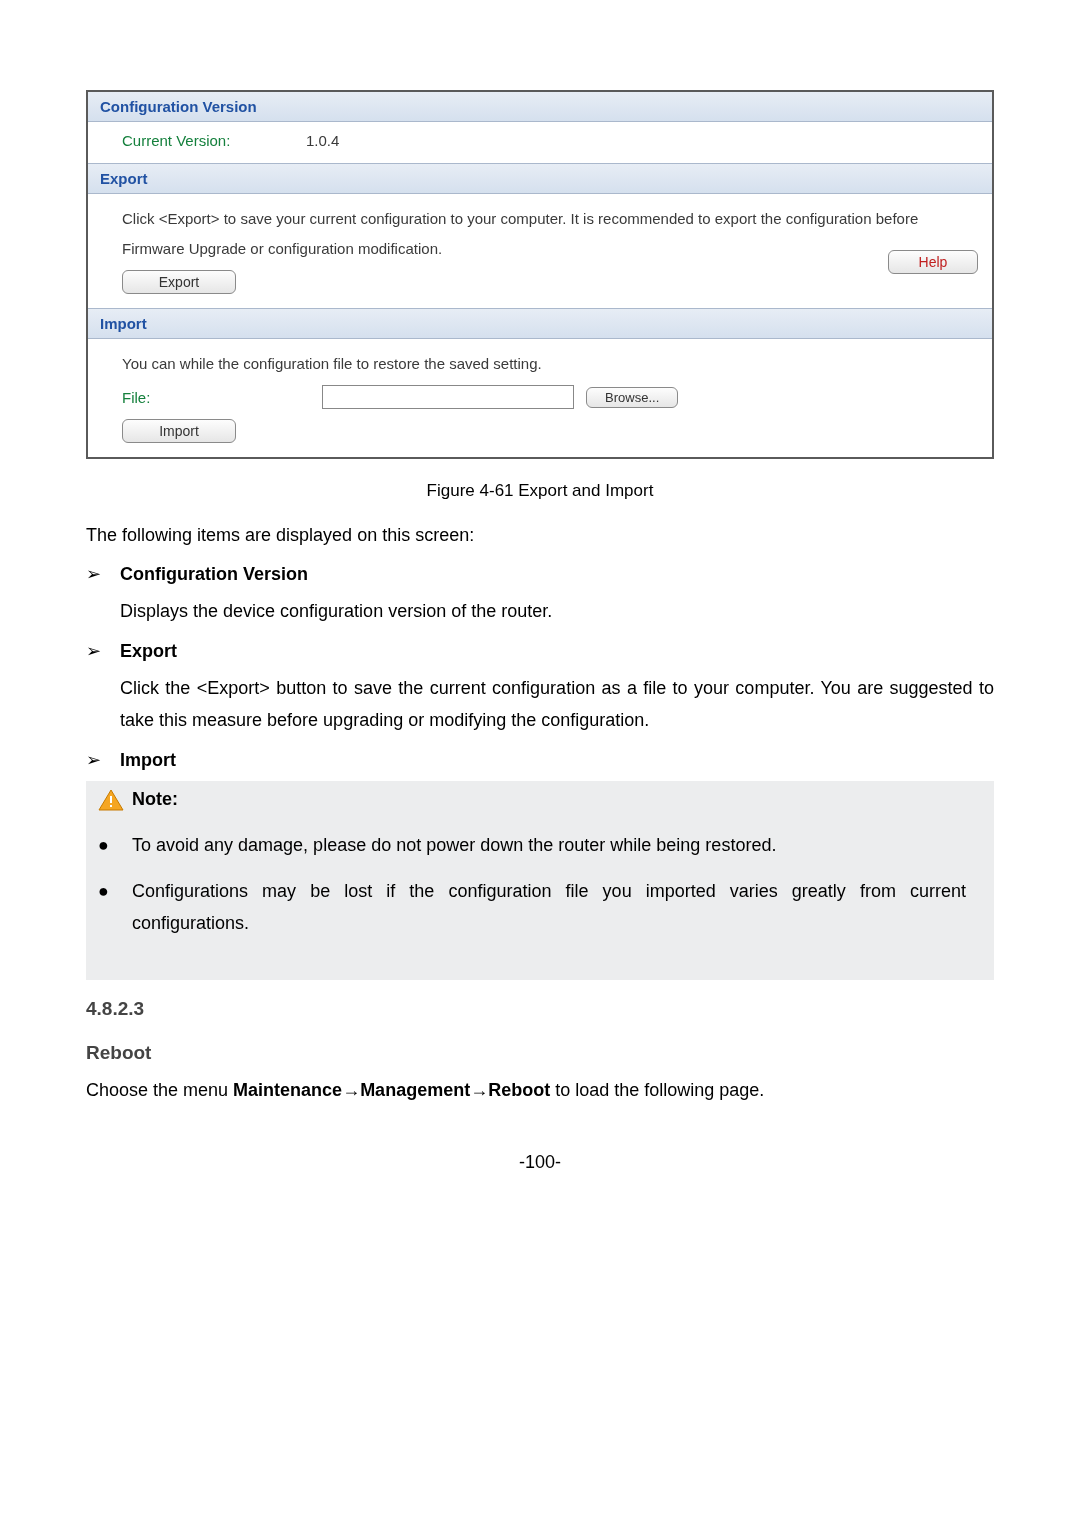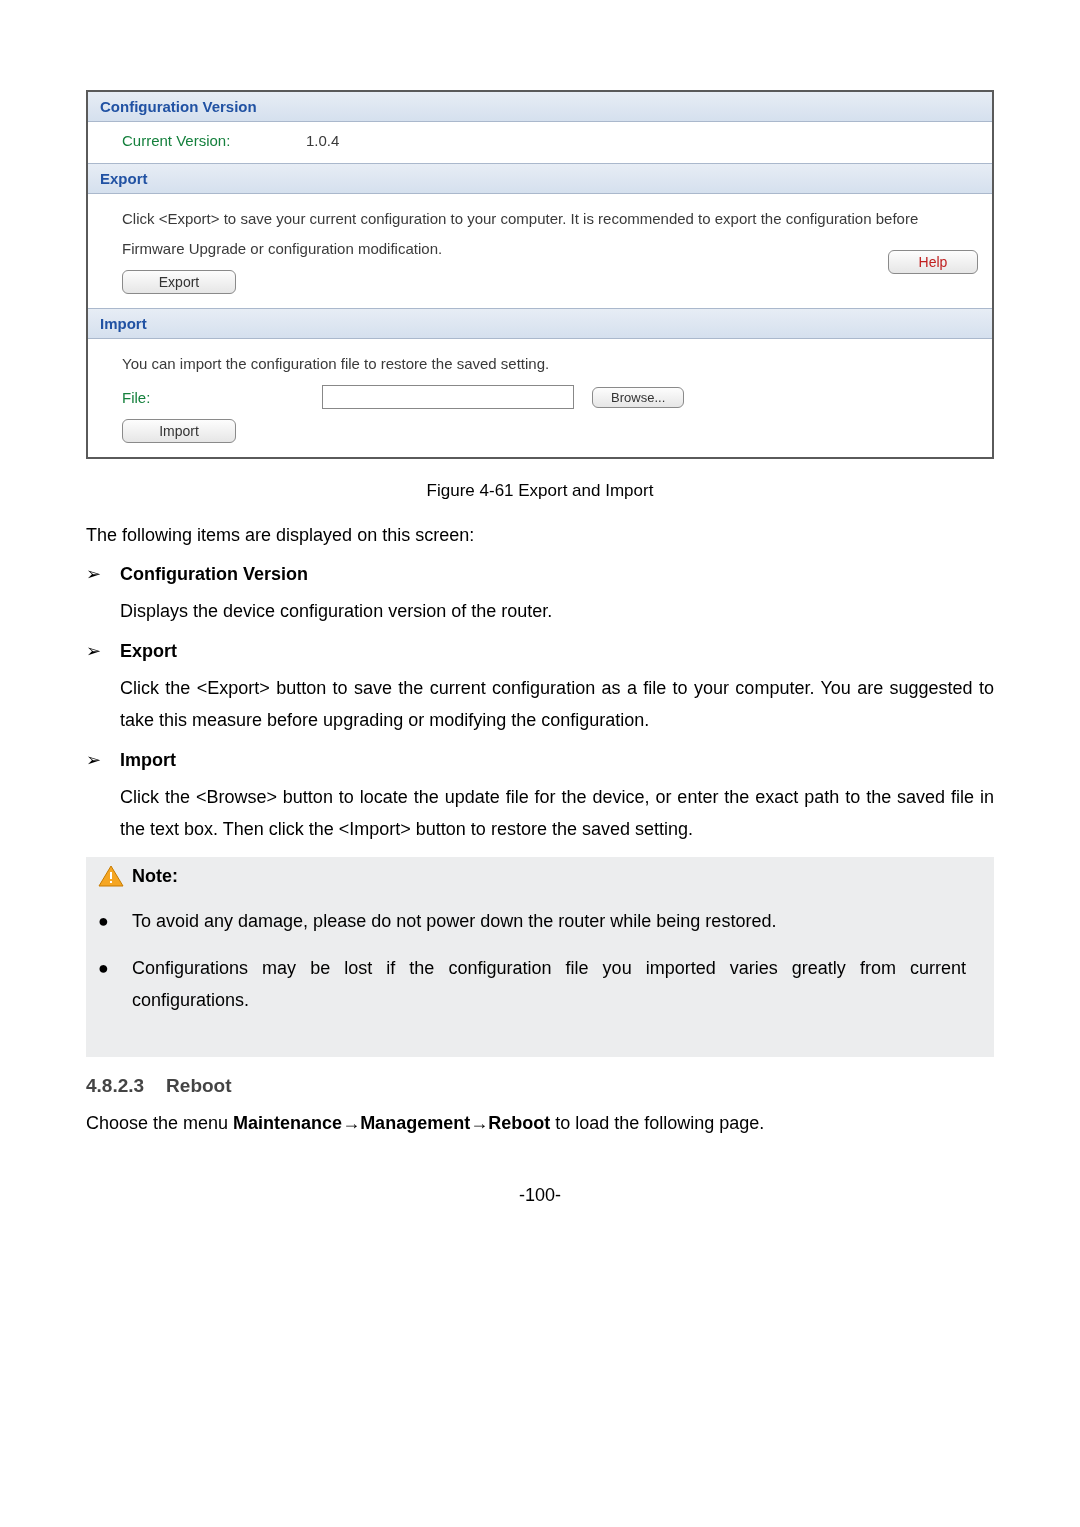--- a/index.html
+++ b/index.html
@@ -60,21 +60,21 @@
     height: 22px;
     border: 1px solid #888;
     background: #fff;
     display: inline-block;
     vertical-align: middle;
   }
   .browse-btn {
     min-width: 70px;
     padding: 2px 10px;
     font-size: 13px;
-    margin-left: 14px;
+    margin-left: 8px;
     vertical-align: middle;
   }
   .caption {
     text-align: center;
     font-size: 17px;
     margin: 22px 0 18px 0;
   }
   .body-text {
     font-size: 18px;
     line-height: 1.8;
@@ -130,20 +130,21 @@
   .dot-list li .dot { width: 34px; flex:none; text-align:left; }
   .dot-list li .txt { flex:1; text-align: justify; }
   .sec-num-row {
     display: flex;
     gap: 22px;
     font-weight: bold;
     font-size: 19px;
     color: #444;
     margin-top: 18px;
     margin-bottom: 10px;
+    flex-direction: column;
   }
   .footer {
     text-align: center;
     font-size: 18px;
     margin-top: 46px;
   }
 </style>
 </head>
 <body>
 
@@ -161,21 +162,21 @@
 
     <div class="section-header">Export</div>
     <div class="section-body" style="padding-right:64px;">
       <div class="desc">Click &lt;Export&gt; to save your current configuration to your computer. It is recommended to export the configuration before Firmware Upgrade or configuration modification.</div>
       <span class="btn">Export</span>
       <span class="btn help-btn">Help</span>
     </div>
 
     <div class="section-header">Import</div>
     <div class="section-body">
-      <div class="desc">You can import the configuration file to restore the saved setting.</div>
+      <div class="desc">You can while the configuration file to restore the saved setting.</div>
       <div class="row" style="margin-bottom:10px;gap:40px;">
         <span class="lbl" style="width:160px;">File:</span>
         <span>
           <span class="file-input"></span>
           <span class="btn browse-btn">Browse...</span>
         </span>
       </div>
       <span class="btn">Import</span>
     </div>
 
@@ -194,21 +195,20 @@
   <div class="bullet-row">
     <span class="arrow-bullet">➢</span>
     <span class="bullet-head">Export</span>
   </div>
   <div class="bullet-body">Click the &lt;Export&gt; button to save the current configuration as a file to your computer. You are suggested to take this measure before upgrading or modifying the configuration.</div>
 
   <div class="bullet-row">
     <span class="arrow-bullet">➢</span>
     <span class="bullet-head">Import</span>
   </div>
-  <div class="bullet-body">Click the &lt;Browse&gt; button to locate the update file for the device, or enter the exact path to the saved file in the text box. Then click the &lt;Import&gt; button to restore the saved setting.</div>
 
   <div class="note-box">
     <div class="note-head">
       <span class="warn-tri">
         <svg viewBox="0 0 26 22">
           <polygon points="13,1 25,21 1,21" fill="#f5a623" stroke="#c77b00" stroke-width="1"></polygon>
           <rect x="12" y="7" width="2" height="7" fill="#fff"></rect>
           <rect x="12" y="16" width="2" height="2" fill="#fff"></rect>
         </svg>
       </span>

